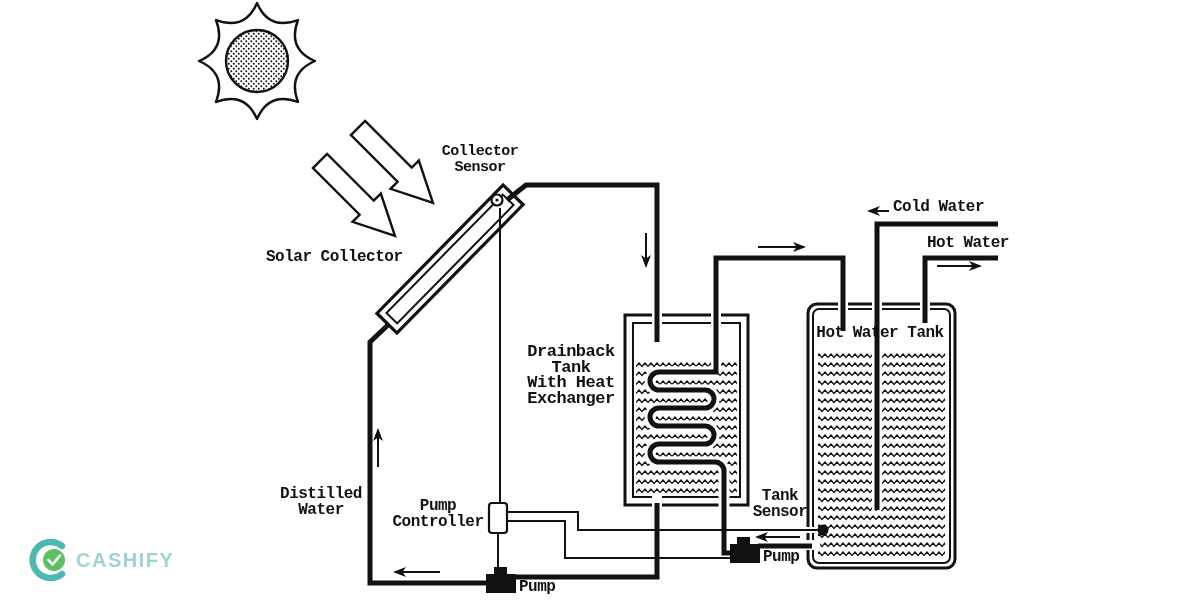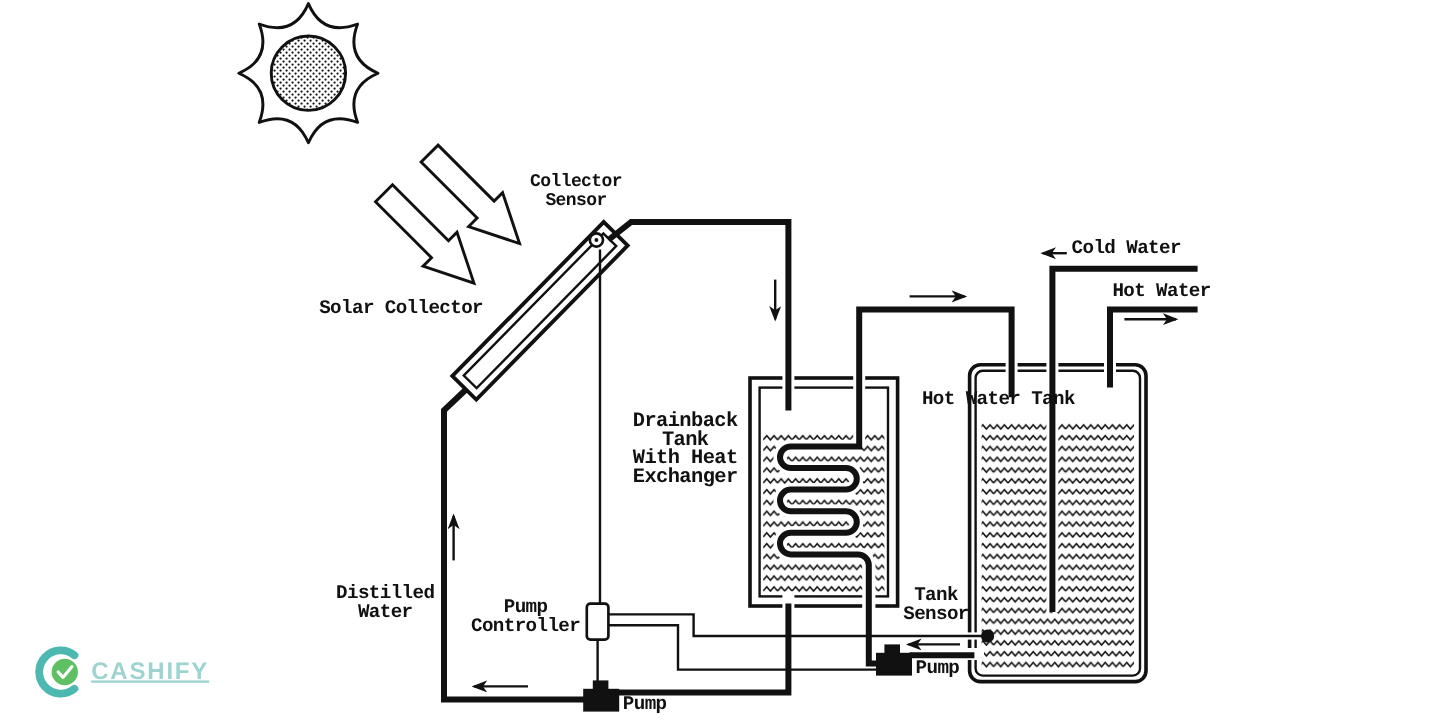--- a/index.html
+++ b/index.html
@@ -3,21 +3,21 @@
 <meta charset="utf-8">
 <style>
   html,body{margin:0;padding:0;background:#fff;}
   #stage{position:relative;width:1200px;height:600px;background:#fff;overflow:hidden;
          font-family:"Liberation Mono","DejaVu Sans Mono",monospace;}
   #diagram-svg{position:absolute;left:0;top:0;}
   .lbl{position:absolute;color:#111;font-weight:bold;font-size:16px;line-height:15.5px;
        letter-spacing:-0.5px;white-space:pre-line;}
   .ctr{transform:translateX(-50%);text-align:center;}
   .cashify-text{position:absolute;left:76px;top:549px;font-family:"Liberation Sans",sans-serif;
-       font-weight:bold;font-size:20px;letter-spacing:1.5px;color:#9ed4d0;text-decoration:underline;}
+       font-weight:bold;font-size:20px;letter-spacing:1.5px;color:#9ed4d0;}
 </style>
 </head>
 <body>
 
 <div id="stage">
 
 <svg id="diagram-svg" width="1200" height="600" viewBox="0 0 1200 600">
   <defs>
     <pattern id="dots" width="5" height="5" patternUnits="userSpaceOnUse">
       <rect width="5" height="5" fill="#fff"></rect>
@@ -130,21 +130,21 @@
 
 <div class="lbl ctr" style="left:480px;top:144px;font-size:15px;">Collector
 Sensor</div>
 
 <div class="lbl" style="left:250px;top:250px;margin-left:16px;">Solar Collector</div>
 
 <div class="lbl" style="left:893px;top:200px;">Cold Water</div>
 
 <div class="lbl" style="left:911px;top:236px;margin-left:16px;">Hot Water</div>
 
-<div class="lbl ctr" style="left:832px;top:326px;">Hot Water Tank</div>
+<div class="lbl ctr" style="left:880px;top:326px;">Hot Water Tank</div>
 
 <div class="lbl ctr" style="left:571px;top:344px;font-size:17px;">Drainback
 Tank
 With Heat
 Exchanger</div>
 
 <div class="lbl ctr" style="left:321px;top:471px;margin-top:16px;">Distilled
 Water</div>
 
 <div class="lbl ctr" style="left:438px;top:499px;">Pump

